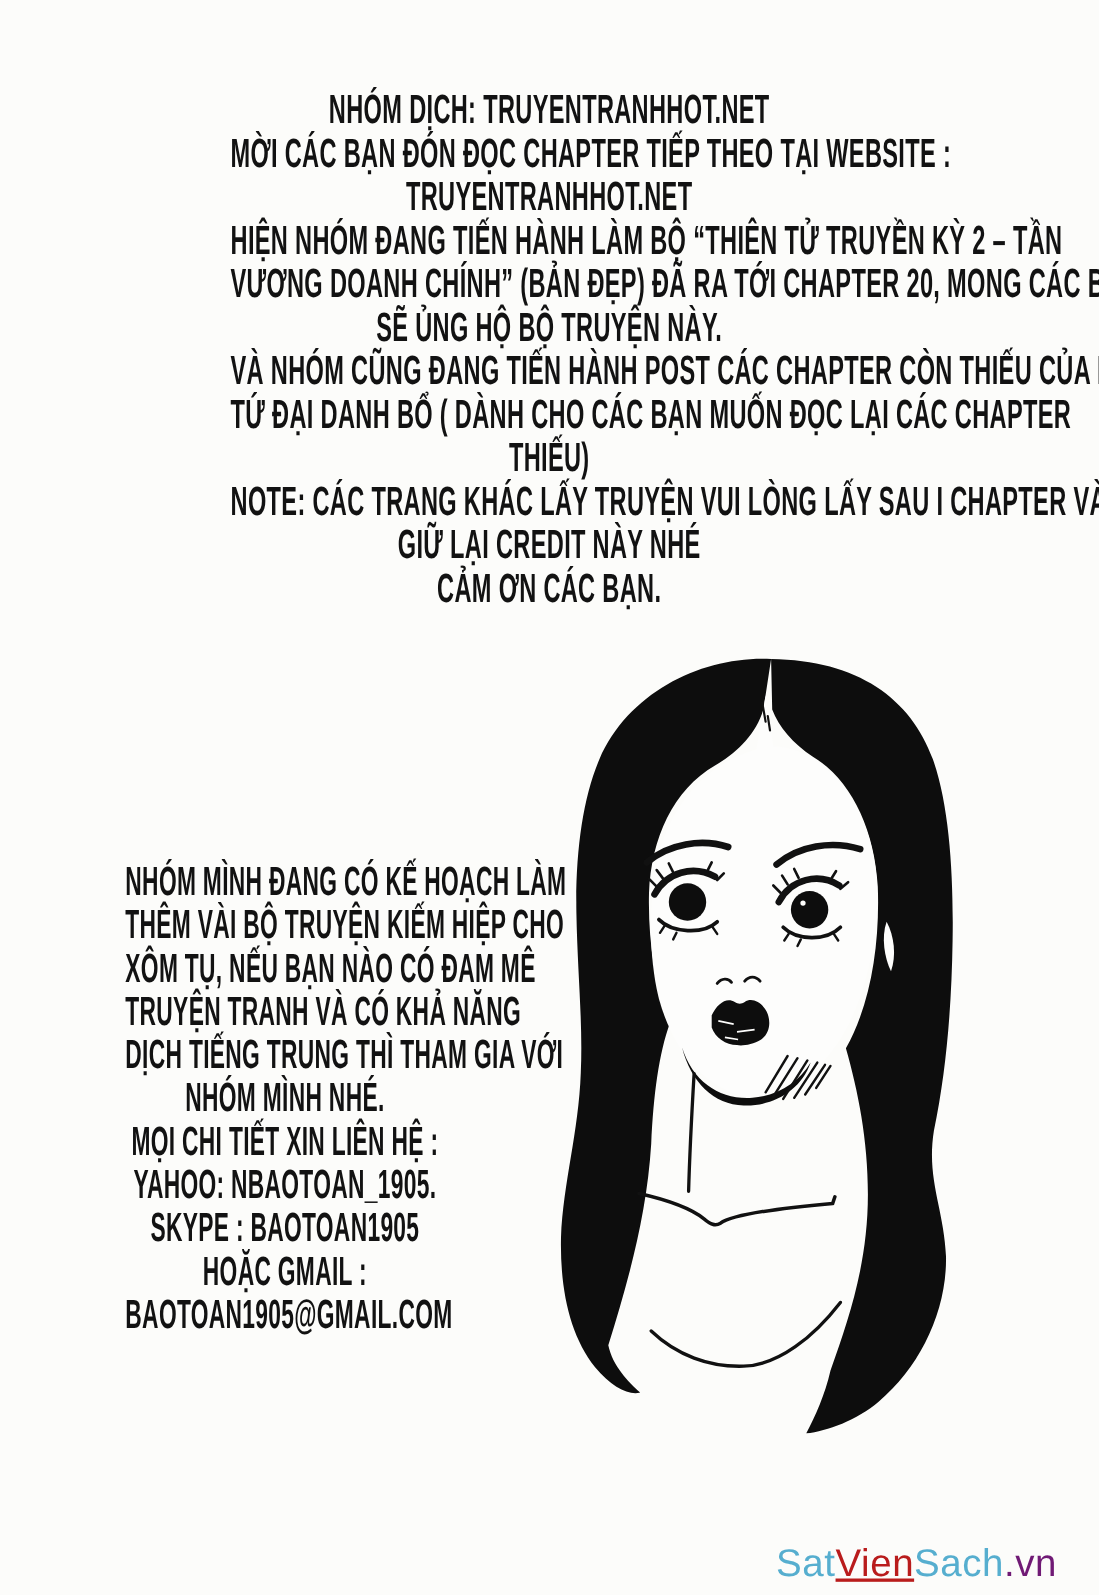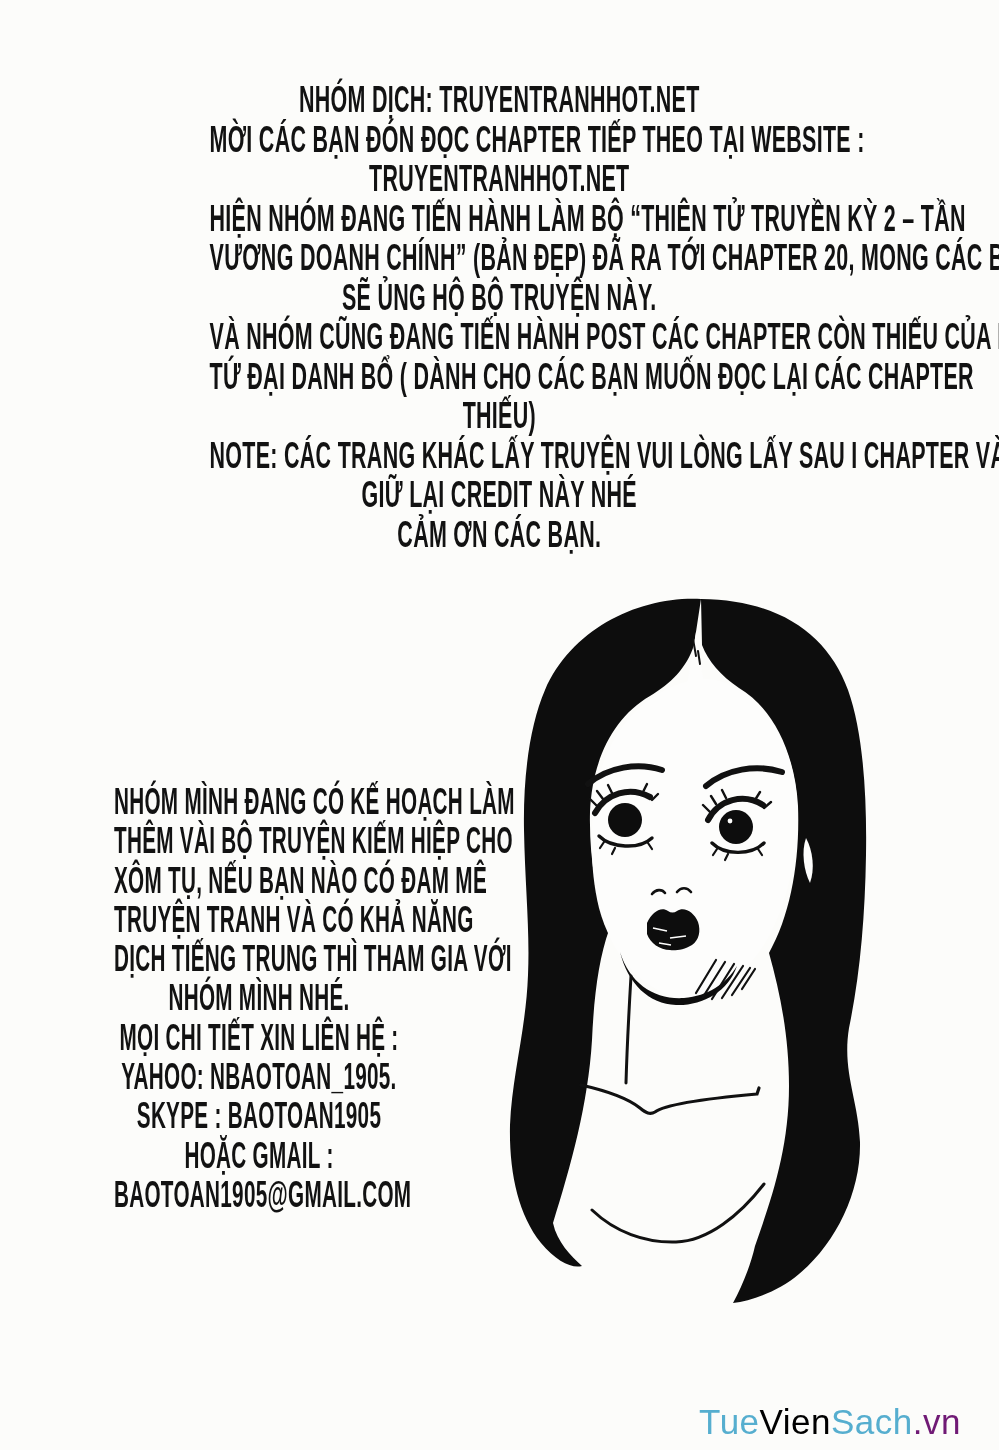--- a/index.html
+++ b/index.html
@@ -182,13 +182,13 @@
       M 742 989 L 755 969"></path>
   </g>
 
   <path class="stroke-ink" stroke-width="3" d="M 631 976 C 629 1010 627 1047 626 1083"></path>
 
   <path class="stroke-ink" stroke-width="3.2" d="M 581 1085 C 612 1092 630 1100 640 1108 C 646 1113 650 1115 655 1112 C 663 1106 690 1100 757 1094 L 759 1088"></path>
 
   <path class="stroke-ink" stroke-width="3" d="M 592 1210 C 615 1232 645 1243 676 1242 C 708 1241 740 1215 764 1184"></path>
 </svg>
 
-<div id="watermark"><span style="color: rgb(86, 174, 207);">Tue</span><span style="color: #000000;">Vien</span><span style="color: rgb(86, 174, 207);">Sach</span><span style="color: #701a75;">.vn</span></div>
+<div id="watermark"><span style="color: rgb(86, 174, 207);">Sat</span><span style="color: #b91c1c; text-decoration: underline;">Vien</span><span style="color: rgb(86, 174, 207);">Sach</span><span style="color: #701a75;">.vn</span></div>
 
 </body></html>

